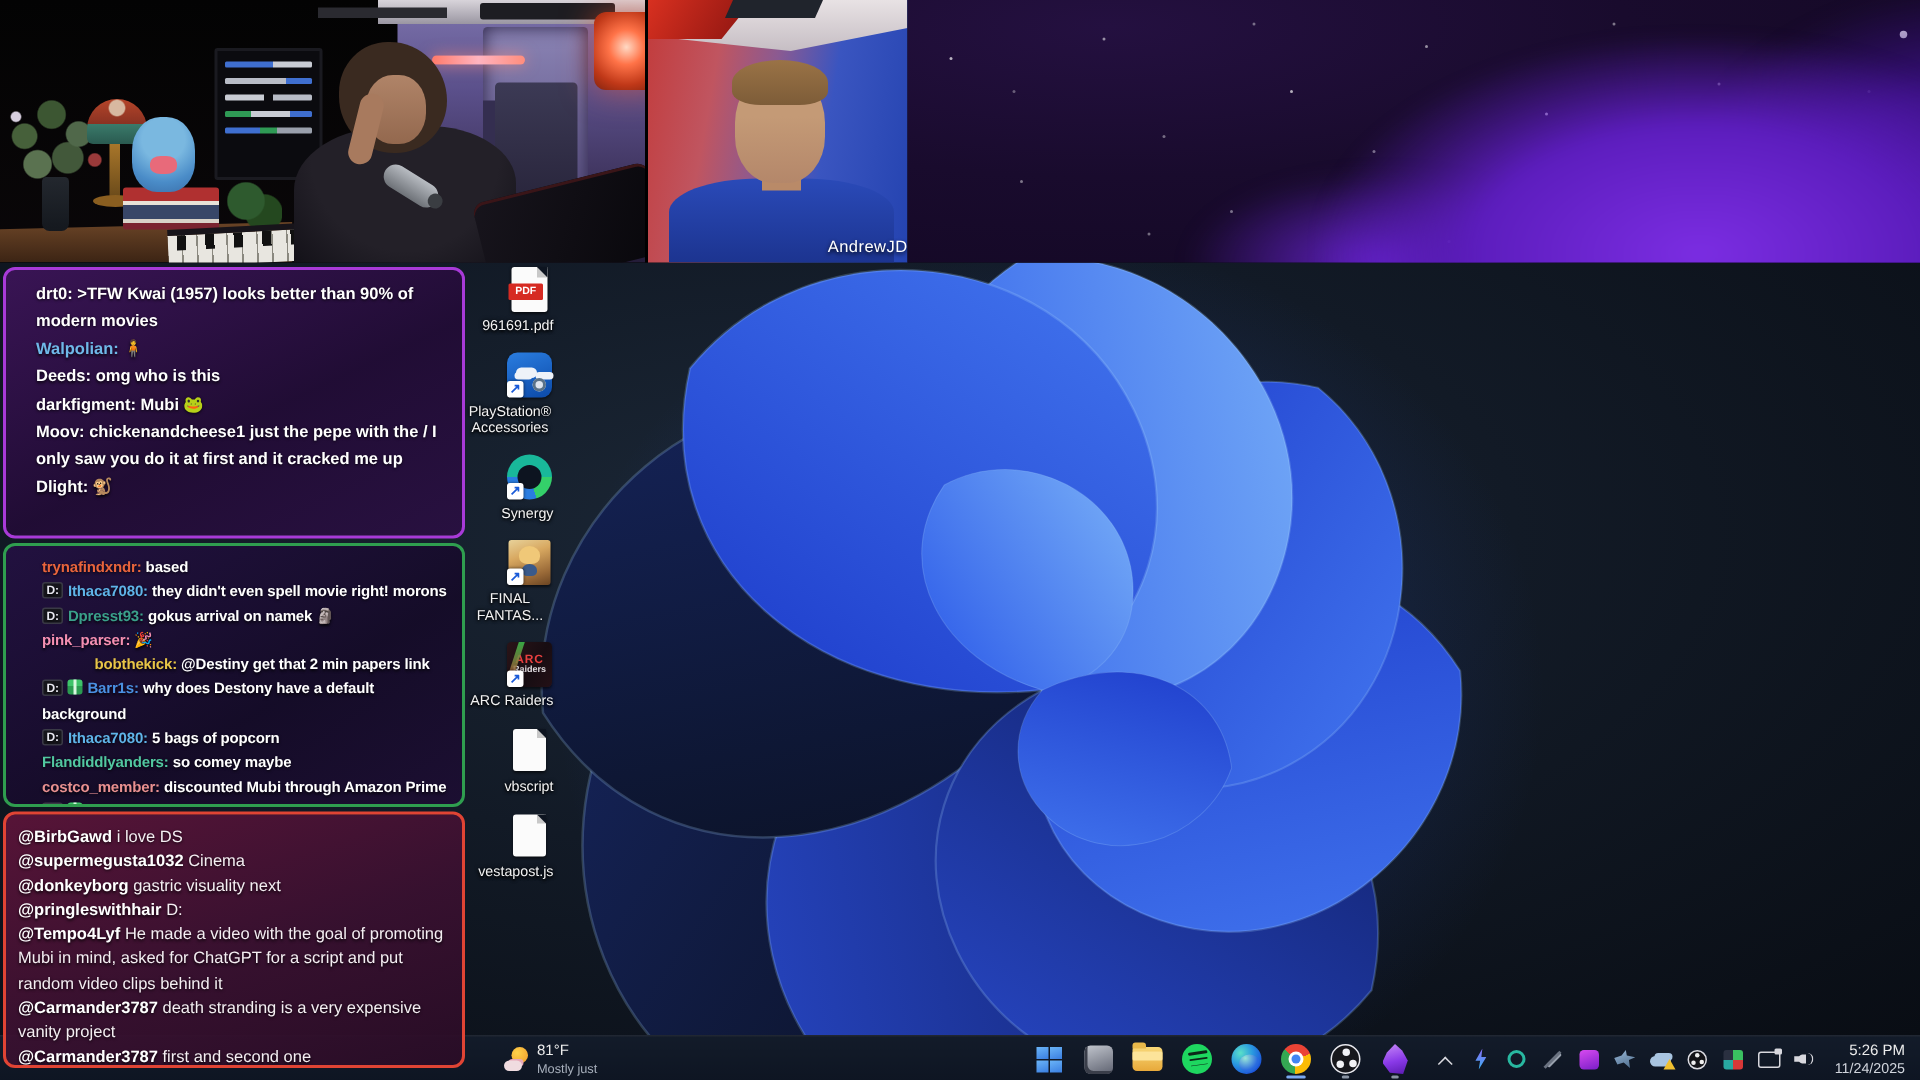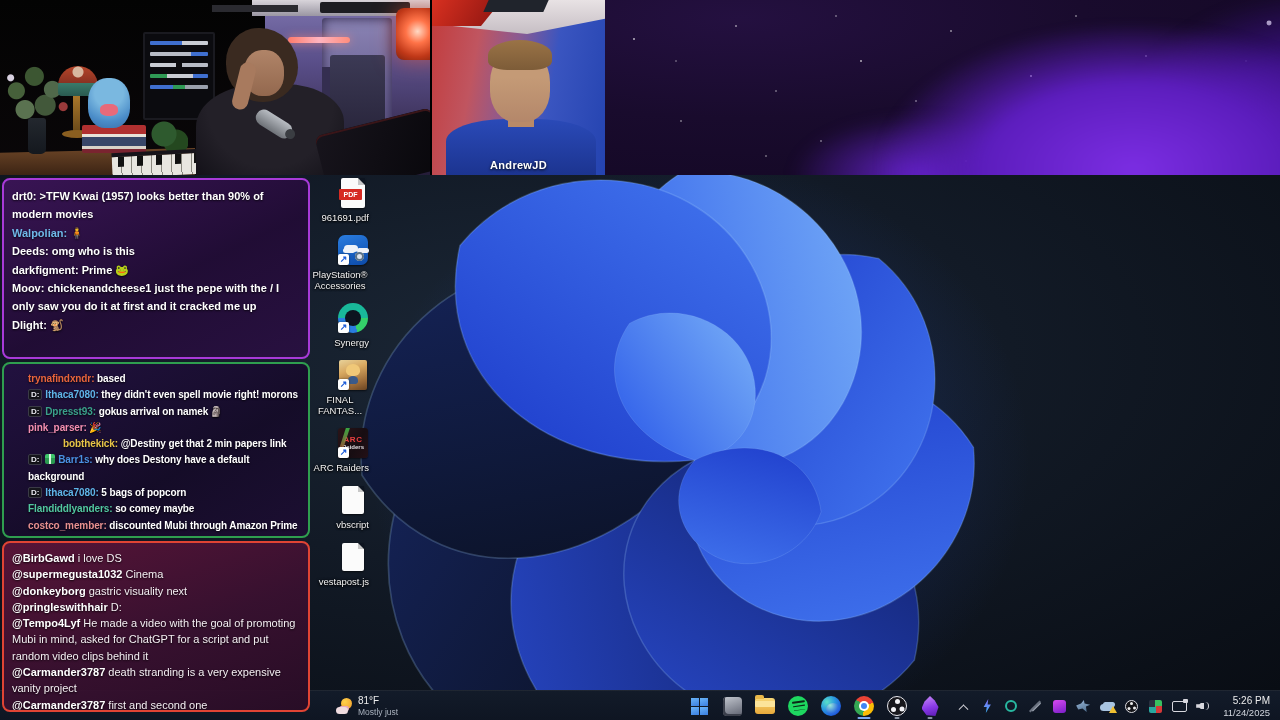--- a/index.html
+++ b/index.html
@@ -51,21 +51,21 @@
   .cam1 .monitor-arm { position:absolute; right:-10px; bottom:-8px; width:120px; height:62px; background:linear-gradient(120deg,#17141c,#08070b); transform:rotate(-14deg); border-radius:8px; box-shadow:inset 0 2px 0 #3a1518; }
   .cam2 { position:absolute; left:430px; top:0; width:175px; height:175px; overflow:hidden; border-left:2px solid #000;
       background:linear-gradient(100deg,#c23b3b 0%,#c05560 26%,#8a5a92 46%,#3a55c0 66%,#2443b0 100%); }
   .cam2 .ceiling { position:absolute; left:0; top:0; width:100%; height:34px; background:linear-gradient(180deg,#e8e2e4,#c6bec4); clip-path:polygon(0 0,100% 0,100% 55%,55% 100%,0 70%); }
   .cam2 .ceil-red { position:absolute; left:0; top:0; width:70px; height:26px; background:linear-gradient(120deg,#d83020,#8a1410); clip-path:polygon(0 0,100% 0,70% 100%,0 100%); }
   .cam2 .ceil-dark { position:absolute; left:54px; top:0; width:60px; height:12px; background:#20242c; transform:skewX(-24deg); }
   .cam2 .shirt { position:absolute; left:14px; bottom:0; width:150px; height:56px; background:linear-gradient(180deg,#2a4ab8,#1c3490); border-radius:40% 40% 0 0; }
   .cam2 .neck { position:absolute; left:76px; bottom:48px; width:26px; height:18px; background:#b98a68; }
   .cam2 .head { position:absolute; left:58px; top:48px; width:60px; height:74px; background:linear-gradient(180deg,#c49a76 40%,#b4876a); border-radius:46% 46% 42% 42%; }
   .cam2 .hair { position:absolute; left:56px; top:40px; width:64px; height:30px; background:linear-gradient(180deg,#9a7346,#7d5c38); border-radius:50% 50% 30% 30%; }
-  .cam2 .label { position:absolute; left:0; right:0; bottom:4px; text-align:center; color:#fff; font-size:11px; font-weight:bold; text-shadow:0 1px 3px #000; letter-spacing:.3px; }
+  .cam2 .label { position:absolute; left:0; right:0; bottom:4px; text-align:right; color:#fff; font-size:11px; font-weight:normal; text-shadow:0 1px 3px #000; letter-spacing:.3px; }
   .space { position:absolute; left:605px; top:0; width:675px; height:175px; background:radial-gradient(ellipse at 20% 10%, #241040 0%, #190b2d 45%, #120722 100%); overflow:hidden; }
   .space .stars { position:absolute; left:0; top:0; width:2px; height:2px; border-radius:50%; background:transparent; box-shadow:
       28px 38px #ffffffb0, 75px 120px #ffffff70, 130px 25px #ffffff88, 170px 90px #ffffff66, 215px 140px #ffffff70,
       255px 60px #ffffffaa, 310px 100px #ffffff70, 345px 30px #ffffff88, 395px 135px #ffffff66, 425px 75px #ffffffcc,
       470px 15px #ffffff70, 505px 115px #ffffff88, 540px 55px #ffffff70, 585px 95px #ffffff88, 620px 140px #ffffff66,
       640px 60px #ffffff70, 70px 60px #ffffff55, 160px 155px #ffffff66, 360px 160px #ffffff55, 230px 15px #ffffff66,
       663px 22px 0 1.5px #ffffffee; }
   .space .cloud1 { position:absolute; right:-60px; bottom:-90px; width:460px; height:240px; background:radial-gradient(ellipse at 55% 60%, #7b2de2 0%, #5c1dbd 42%, transparent 72%); filter:blur(5px); }
   .space .cloud2 { position:absolute; right:-90px; top:-10px; width:260px; height:320px; background:radial-gradient(ellipse at 80% 50%, #4a14a2 0%, #38107e 40%, transparent 70%); filter:blur(6px); }
   .space .cloud3 { position:absolute; right:230px; bottom:-60px; width:260px; height:120px; background:radial-gradient(ellipse, #6623cd 0%, transparent 70%); filter:blur(7px); }
@@ -94,21 +94,21 @@
   .ic-arc .a1 { color:#e84040; font-size:8px; font-weight:bold; line-height:8px; letter-spacing:.5px; }
   .ic-arc .a2 { color:#e0dce0; font-size:6px; font-weight:bold; line-height:7px; }
   .ic-doc { width:22px; height:28px; background:#fbfbfb; border-radius:2px; position:relative; box-shadow:0 1px 2px #0009; }
   .ic-doc::before { content:""; position:absolute; right:0; top:0; border-style:solid; border-width:0 6px 6px 0; border-color:#c8c8c8 #0d1420; }
 
   
   .chatbox { position:absolute; left:2px; width:308px; border-radius:8px; padding:7px 8px; overflow:hidden; z-index:6; }
   .chat1 { top:178px; height:181px; border:2px solid #a83ad8; background:linear-gradient(155deg,#3c1458ee 0%,#220b36e8 55%,#2a0f42e8 100%); }
   .chat2 { top:362px; height:176px; border:2px solid #2f9e4f; background:linear-gradient(150deg,#241043e2 0%,#150a28e2 60%,#1d0d33e2 100%); }
   .chat3 { top:541px; height:171px; border:2px solid #e04434; background:linear-gradient(160deg,#5c1439ee 0%,#3a1030ea 55%,#2a0c26ea 100%); }
-  .chat1 .msg { font-size:11px; font-weight:bold; line-height:18.4px; color:#fff; text-shadow:0 1px 2px #000c; }
+  .chat1 .msg { font-size:11px; font-weight:bold; line-height:18.4px; color:#fff; text-shadow:0 1px 2px #000c;margin-left:12px; }
   .chat2 .msg { font-size:10px; font-weight:bold; line-height:16.3px; color:#fff; text-shadow:0 1px 2px #000c; letter-spacing:-.1px;margin-left:16px; }
   .chat3 .msg { font-size:11px; font-weight:normal; line-height:16.3px; color:#f4eef2; text-shadow:0 1px 2px #000c; }
   .msg .u { font-weight:bold; }
   .msg .mention { font-weight:bold; color:#fff; }
   .badge-d { display:inline-block; background:#16161c; color:#e8e8f0; border:1px solid #3a3a46; border-radius:2px; font-size:8px; font-weight:bold; line-height:9px; padding:0 2px; vertical-align:1px; margin-right:3px; }
   .badge-d:empty { display:none; }
   .badge-gift { display:none; width:10px; height:10px; border-radius:2px; background:linear-gradient(180deg,#3ec46a 0 45%, #2a9a50 45%); vertical-align:-1px; margin-right:3px; position:relative; }
   .badge-gift.on { display:inline-block; }
   .badge-gift.on::after { content:""; position:absolute; left:4px; top:0; width:2px; height:10px; background:#d8f8e0; }
 
@@ -340,21 +340,21 @@
 
   <div class="chatbox chat1">
 
       <div class="msg"><span class="u" style="color: rgb(255, 255, 255);">drt0:</span> <span class="t">&gt;TFW Kwai (1957) looks better than 90% of modern movies</span></div>
 
       <div class="msg"><span class="u" style="color: rgb(111, 184, 232);">Walpolian:</span> <span class="t">🧍</span></div>
 
       <div class="msg"><span class="u" style="color: rgb(255, 255, 255);">Deeds:</span> <span class="t">omg who is this</span></div>
 
 
-      <div class="msg"><span class="u" style="color: rgb(255, 255, 255);">darkfigment:</span> <span class="t">Prime 🐸</span></div>
+      <div class="msg"><span class="u" style="color: rgb(255, 255, 255);">darkfigment:</span> <span class="t">Mubi 🐸</span></div>
 
       <div class="msg"><span class="u" style="color: rgb(255, 255, 255);">Moov:</span> <span class="t">chickenandcheese1 just the pepe with the / I only saw you do it at first and it cracked me up</span></div>
 
       <div class="msg"><span class="u" style="color: rgb(255, 255, 255);">Dlight:</span> <span class="t">🐒</span></div>
     </div>
 
   <div class="chatbox chat2">
 
       <div class="msg"><span class="u" style="color: rgb(232, 100, 60);">trynafindxndr:</span> <span class="t">based</span></div>
 

